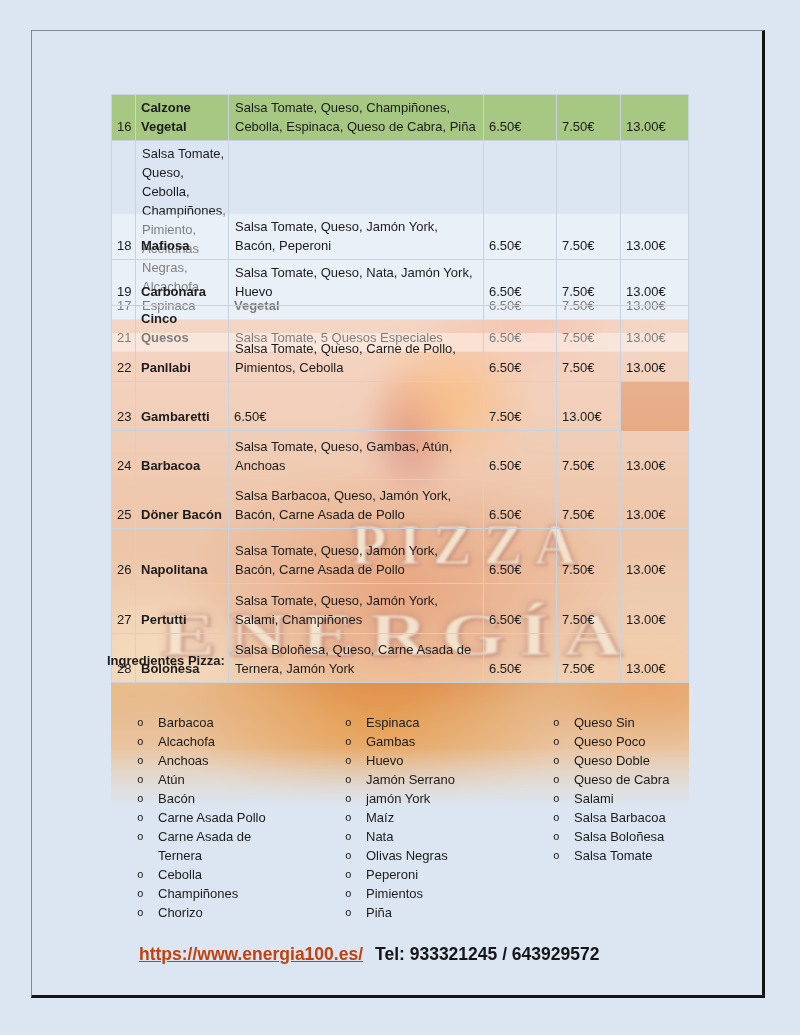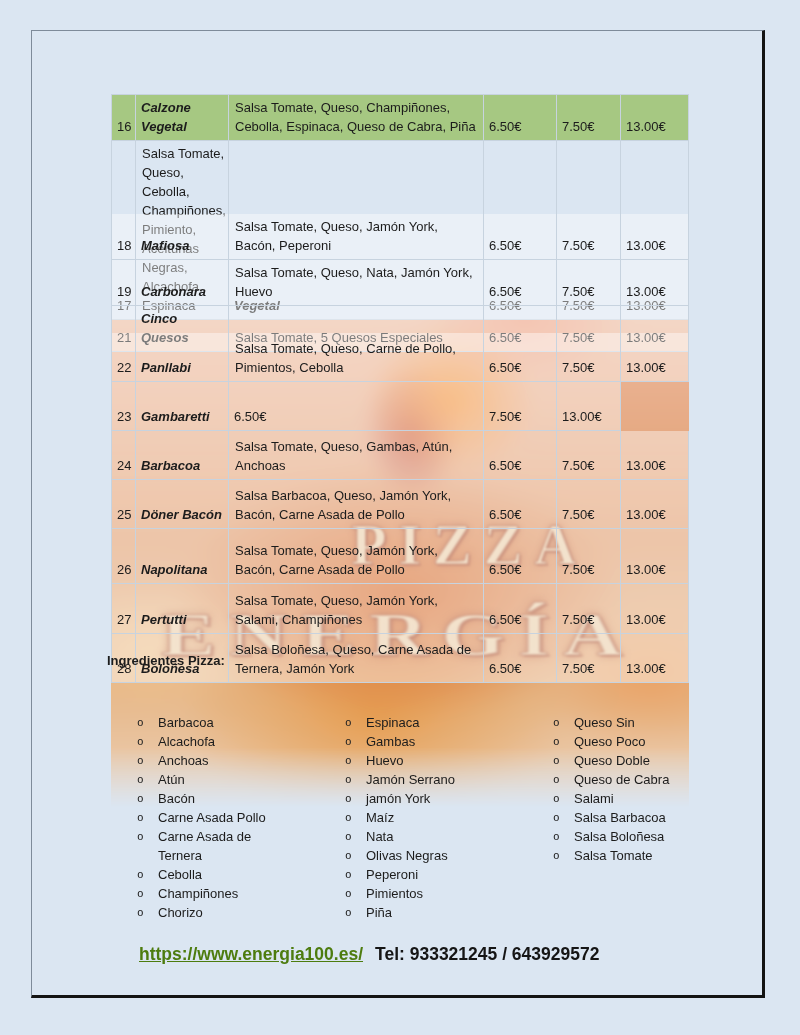--- a/index.html
+++ b/index.html
@@ -81,21 +81,21 @@
   .hl-solid .cell{background:var(--page-bg);}
   .hl-photo .cell{background:rgba(255,255,255,.42);}
   .cell{
     border-right:1px solid var(--grid);
     border-bottom:1px solid var(--grid);
     display:flex; align-items:flex-end;
     padding:3px 4px 4px 5px;
     font-size:13px; line-height:19px; color:var(--ink);
   }
   .c-num{}
-  .c-name{font-weight:bold;font-style:italic;}
+  .c-name{font-weight:bold;}
   .c-desc{padding-left:6px;}
 
   
   .ing-title{
     position:absolute; left:75px; top:622px; z-index:2;
     font-size:13px; font-weight:bold;
   }
   .ing-col{
     position:absolute; z-index:2; top:682px; list-style:none;
   }
@@ -111,21 +111,21 @@
   .itx{display:block;}
   #ingCol1 .itx{width:122px;}
   #ingCol2 .itx{width:130px;}
   #ingCol3 .itx{width:140px;}
 
   
   .footer{
     position:absolute; left:107px; top:913px; z-index:2;
     font-size:17.5px; font-weight:bold; white-space:nowrap;
   }
-  .url{color:#4d7c0f; text-decoration:underline; cursor:pointer;}
+  .url{color:#c2410c; text-decoration:underline; cursor:pointer;}
   .tel{color:#151515; margin-left:12px;}
 </style>
 </head>
 <body>
 
 <div class="frame">
 
   <div class="photo">
     <div class="photo-tex"></div>
     <div class="wm wm1">PIZZA</div>

